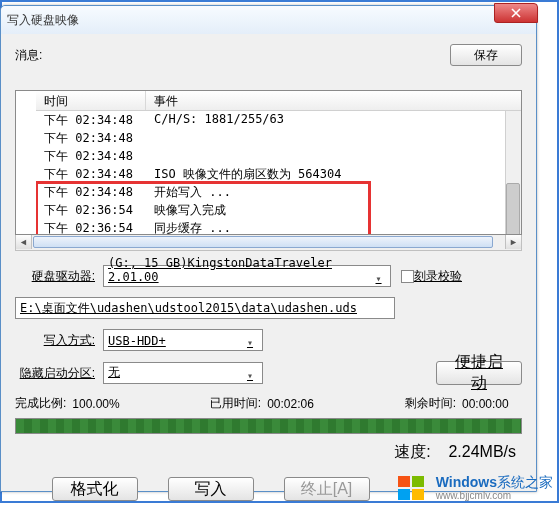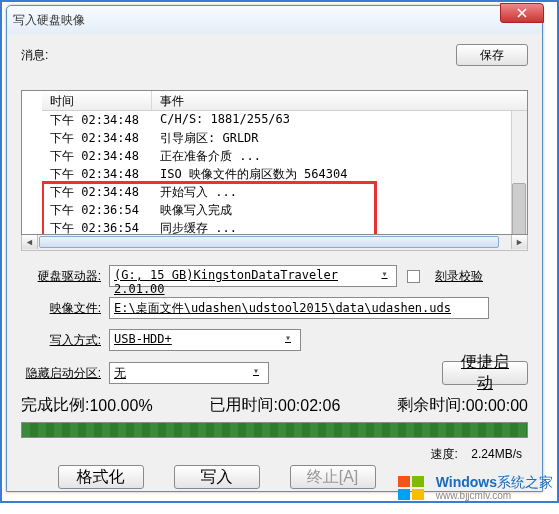--- a/index.html
+++ b/index.html
@@ -1,20 +1,20 @@
 <!DOCTYPE html>
 <html><head>
 <meta charset="utf-8">
 <style>
 * { box-sizing: border-box; margin: 0; padding: 0; }
 body { font-family: "Microsoft YaHei", SimSun, sans-serif; font-size: 12px; background: #fff; width: 559px; height: 514px; overflow: hidden; position: relative; }
 
 .outer-border { position: absolute; top: 0; left: 0; width: 559px; height: 503px; border: 2px solid #3a7bd5; background: #fff; }
 
-.window { position: absolute; top: 5px; left: 6px; width: 537px; height: 487px; background: linear-gradient(to bottom, #e8f1fb, #dde9f7); border: 1px solid #5a8fc7; border-radius: 5px 5px 0 0; box-shadow: 0 0 3px rgba(0,0,0,0.3); }
+.window { position: absolute; top: 5px; left: 0; width: 537px; height: 487px; background: linear-gradient(to bottom, #e8f1fb, #dde9f7); border: 1px solid #5a8fc7; border-radius: 5px 5px 0 0; box-shadow: 0 0 3px rgba(0,0,0,0.3); }
 
 .titlebar { height: 28px; display: flex; align-items: center; padding: 0 6px; background: linear-gradient(to bottom, #f7fbff, #e4eef9); border-radius: 5px 5px 0 0; position: relative; }
 .titlebar-title { color: #333; font-size: 12px; }
 .close-btn { position: absolute; right: -2px; top: -3px; width: 44px; height: 20px; background: linear-gradient(to bottom, #e88, #c33); border: 1px solid #a22; border-radius: 0 4px 0 3px; color: #fff; display: flex; align-items: center; justify-content: center; font-size: 11px; cursor: pointer; }
 
 .content { padding: 10px 14px; background: #f0f0f0; height: calc(100% - 28px); }
 
 .msg-row { display: flex; align-items: center; justify-content: space-between; margin-bottom: 24px; }
 .msg-label { font-size: 12px; }
 .save-btn { width: 72px; height: 22px; background: linear-gradient(to bottom, #fff, #e4e4e4); border: 1px solid #8a8a8a; border-radius: 3px; font-size: 12px; cursor: pointer; }
@@ -33,35 +33,35 @@
 
 .hscroll-bar { width: 100%; height: 16px; background: #f0f0f0; border: 1px solid #c0c0c0; border-top: none; position: relative; margin-bottom: 14px; }
 .hscroll-left, .hscroll-right { position: absolute; top: 0; width: 16px; height: 14px; background: linear-gradient(to bottom,#fefefe,#e0e0e0); display:flex; align-items:center; justify-content:center; font-size:9px; color:#555;}
 .hscroll-left{left:0; border-right:1px solid #c0c0c0;}
 .hscroll-right{right:0; border-left:1px solid #c0c0c0;}
 .hscroll-thumb { position: absolute; left: 17px; top: 1px; height: 12px; width: 460px; background: linear-gradient(to bottom, #eef3fb, #cfe0f4); border: 1px solid #8aa8d0; border-radius: 2px; }
 
 .form-row { display: flex; align-items: center; margin-bottom: 10px; text-decoration: underline; }
 .form-label { width: 88px; text-align: right; padding-right: 8px; font-size: 12px; }
 .select, .text-input { height: 22px; border: 1px solid #8a8a8a; background: #fff; font-size: 12px; padding: 2px 4px; font-family: SimSun, monospace; }
-.select { display: flex; align-items: flex-start; justify-content: space-between; cursor: pointer; }
+.select { display: flex; align-items: flex-end; justify-content: space-between; cursor: pointer; }
 .select-arrow { width: 16px; text-align: center; font-size: 10px; color: #555; }
-.checkbox-wrap { display: flex; align-items: center; margin-left: 10px; gap: 15px; }
+.checkbox-wrap { display: flex; align-items: center; margin-left: 10px; gap: 0; }
 .checkbox { width: 13px; height: 13px; border: 1px solid #888; background: #fff; }
 
 .btn { height: 24px; background: linear-gradient(to bottom, #fff, #e4e4e4); border: 1px solid #8a8a8a; border-radius: 3px; font-size: 16px; padding: 0 12px; cursor: pointer; display: inline-flex; align-items: center; justify-content: center; }
 .btn.disabled { color: #999; cursor: default; }
 
-.progress-row { display: flex; align-items: center; margin: 8px 0 6px; font-size: 16px; }
+.progress-row { display: flex; align-items: center; margin: 8px 0 6px; gap: 6px; font-size: 12px; }
 .progress-row .plabel { }
 .progress-row .pval { min-width: 60px; }
 .progress-row .spacer { flex: 1; }
 .progress-bar { width: 100%; height: 16px; border: 1px solid #8a8a8a; background: repeating-linear-gradient(90deg, #3a8a3a 0 8px, #2f7a2f 8px 16px); margin-bottom: 8px; }
 
-.speed-row { text-align: right; font-size: 12px; margin-bottom: 2px; padding-right: 6px; }
+.speed-row { text-align: right; font-size: 16px; margin-bottom: 14px; padding-right: 6px; }
 
 .bottom-btns { display: flex; justify-content: center; gap: 30px; }
 .bottom-btns .btn { width: 86px; text-align: center; }
 
 .watermark { position: absolute; bottom: 10px; right: 6px; display: flex; align-items: center; gap: 8px; z-index: 50; }
 .wm-logo { width: 32px; height: 32px; position: relative; }
 .wm-logo svg { width: 32px; height: 32px; }
 .wm-text { display: flex; flex-direction: column; line-height: 1.1; }
 .wm-main { font-size: 14px; color: #1a6bbf; font-weight: 500; }
 .wm-main b { color: #1a6bbf; font-weight: bold; }
@@ -94,25 +94,23 @@
         <div class="log-col-time">时间</div>
         <div class="log-col-event">事件</div>
       </div>
       <div class="log-body">
         <div class="log-row">
             <span class="t">下午 02:34:48</span>
             <span class="e">C/H/S: 1881/255/63</span>
           </div>
         <div class="log-row">
             <span class="t">下午 02:34:48</span>
-            <span class="e">引导扇区: GRLDR</span>
-          </div>
-        <div class="log-row">
-            <span class="t">下午 02:34:48</span>
-            <span class="e">正在准备介质 ...</span>
+          </div>
+        <div class="log-row">
+            <span class="t">下午 02:34:48</span>
           </div>
         <div class="log-row">
             <span class="t">下午 02:34:48</span>
             <span class="e">ISO 映像文件的扇区数为 564304</span>
           </div>
         <div class="log-row">
             <span class="t">下午 02:34:48</span>
             <span class="e">开始写入 ...</span>
           </div>
         <div class="log-row">
@@ -146,27 +144,26 @@
         <span>(G:, 15 GB)KingstonDataTraveler 2.01.00</span>
         <span class="select-arrow">▾</span>
       </div>
       <label class="checkbox-wrap">
         <span class="checkbox"></span>
         <span>刻录校验</span>
       </label>
     </div>
 
     <div class="form-row">
-      <span class="form-label">映像文件:</span>
       <input class="text-input" style="width: 380px;" readonly="" value="E:\桌面文件\udashen\udstool2015\data\udashen.uds">
     </div>
 
     <div class="form-row">
       <span class="form-label">写入方式:</span>
-      <div class="select" style="width:192px;">
+      <div class="select" style="width:160px;">
         <span>USB-HDD+</span>
         <span class="select-arrow">▾</span>
       </div>
     </div>
 
     <div class="form-row">
       <span class="form-label">隐藏启动分区:</span>
       <div class="select" style="width:160px;">
         <span>无</span>
         <span class="select-arrow">▾</span>

